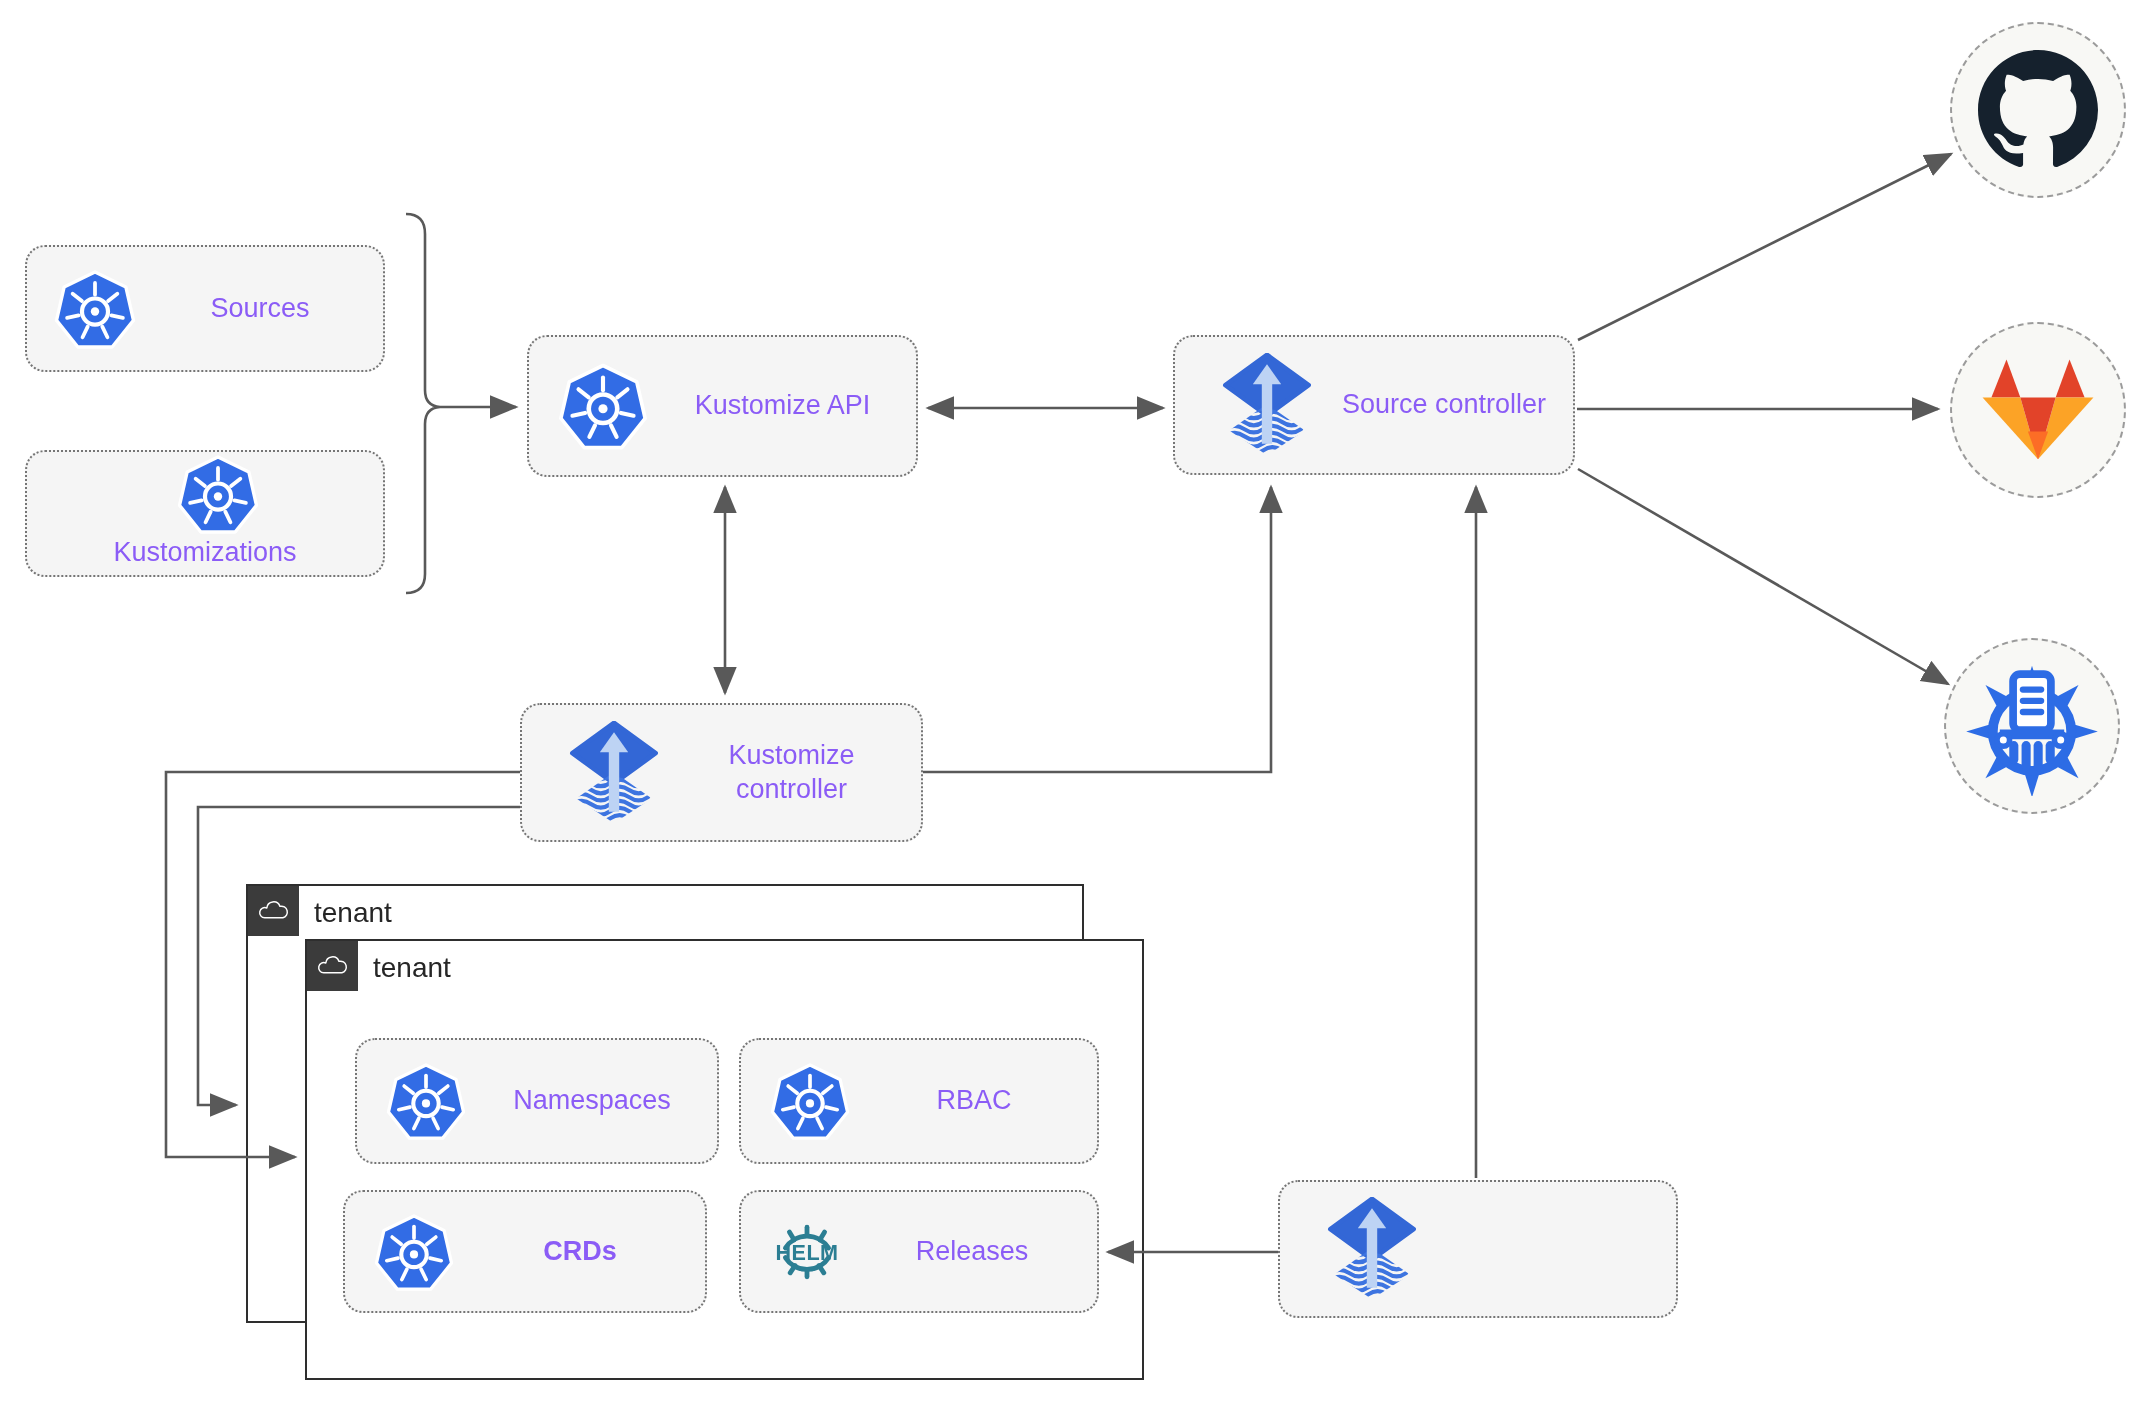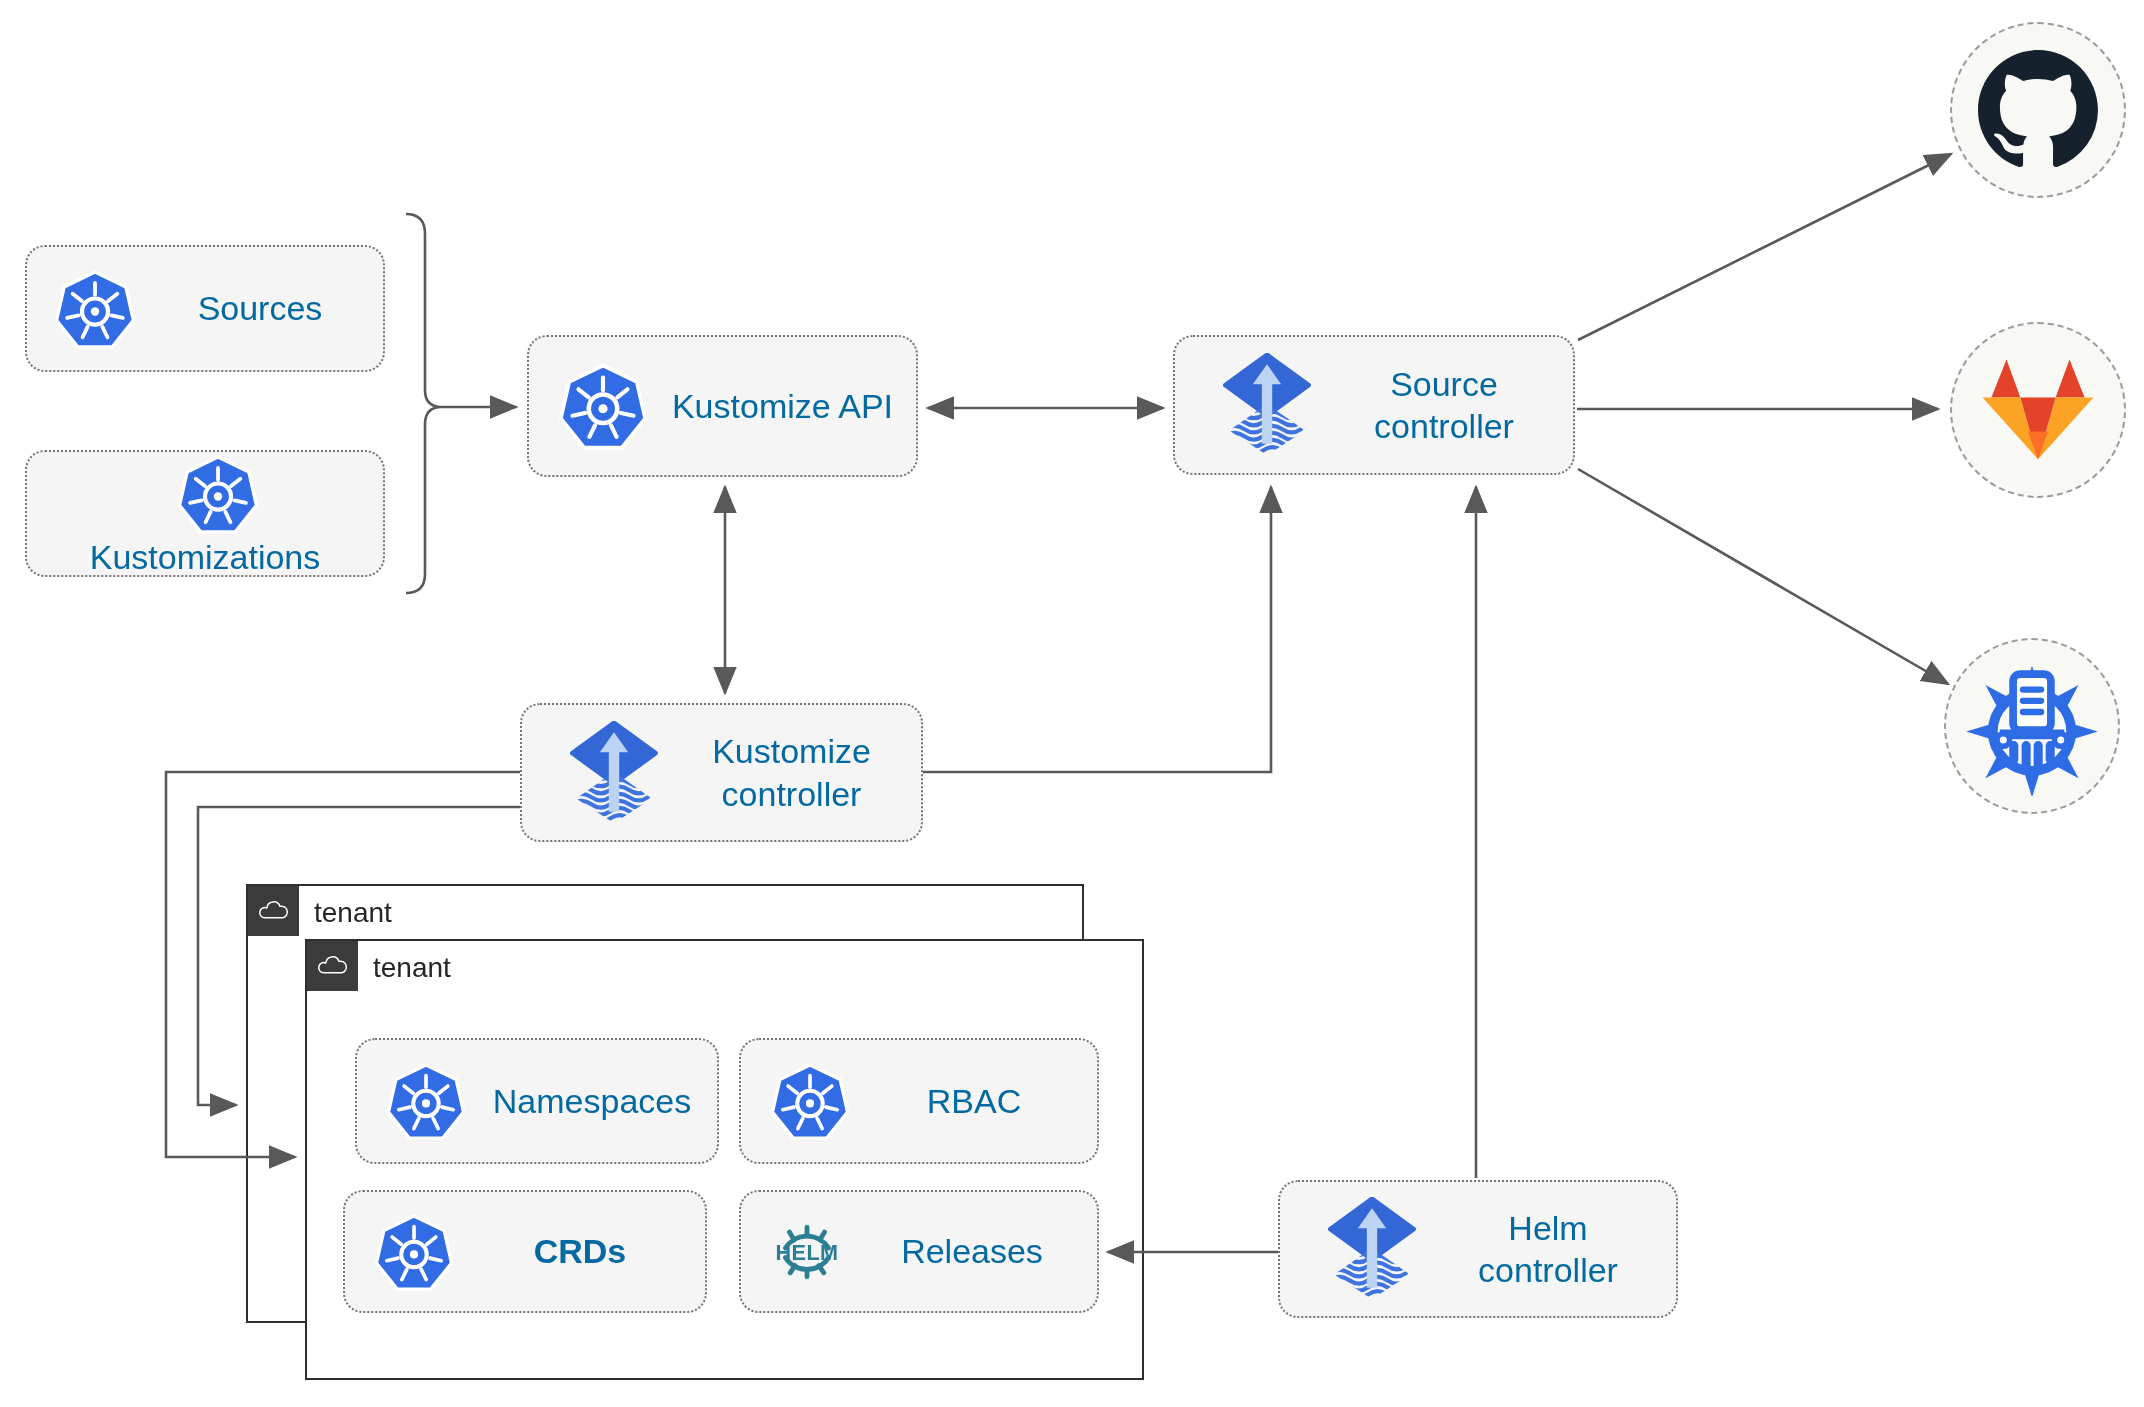--- a/index.html
+++ b/index.html
@@ -1,21 +1,21 @@
 <!DOCTYPE html>
 <html><head>
 <meta charset="utf-8">
 <style>
   html,body{margin:0;padding:0;background:#ffffff;font-family:"Liberation Sans",sans-serif;}
   #stage{position:relative;width:2144px;height:1407px;background:#ffffff;overflow:hidden;}
 
   .node{position:absolute;box-sizing:border-box;background:#f5f5f5;border:2.5px dotted #757575;
         border-radius:20px;display:flex;align-items:center;}
   .node .ic{flex:0 0 auto;display:block;}
-  .node .lbl{flex:1;text-align:center;font-size:34px;color:#0369a1;line-height:1.25;padding:0 18px;}
+  .node .lbl{flex:1;text-align:center;font-size:27px;color:#8b5cf6;line-height:1.25;padding:0 18px;}
   .nowrap .lbl{white-space:nowrap;}
 
   .tenant{position:absolute;box-sizing:border-box;background:#ffffff;border:2.5px solid #2e2e2e;}
   .tenant .tab{position:absolute;left:0;top:0;width:51px;height:50px;background:#3b3b3b;
                display:flex;align-items:center;justify-content:center;}
   .tenant .tlabel{position:absolute;left:66px;top:11px;font-size:28px;color:#262626;}
 
   .circle{position:absolute;box-sizing:border-box;width:176px;height:176px;border-radius:50%;
           border:2.5px dashed #9b9b9b;background:#f8f8f5;display:flex;align-items:center;justify-content:center;}
 
@@ -202,21 +202,20 @@
     <svg class="ic" style="margin-left:44px" width="96" height="104" viewBox="0 0 100 110">
         <use href="#sym-flux"></use>
       </svg>
     <div class="lbl" style="max-width:230px;margin:0 auto;">Kustomize controller</div>
   </div>
 
   <div class="node" style="left:1278px;top:1180px;width:400px;height:138px;">
     <svg class="ic" style="margin-left:44px" width="96" height="104" viewBox="0 0 100 110">
         <use href="#sym-flux"></use>
       </svg>
-    <div class="lbl" style="max-width:220px;margin:0 auto;">Helm controller</div>
   </div>
 
   <div class="circle" style="left:1950px;top:22px;">
     <svg width="120" height="120" viewBox="0 0 16 16">
         <use href="#sym-github"></use>
       </svg>
   </div>
   <div class="circle" style="left:1950px;top:322px;">
     <svg width="126" height="114" viewBox="0 0 100 90">
         <use href="#sym-gitlab"></use>

